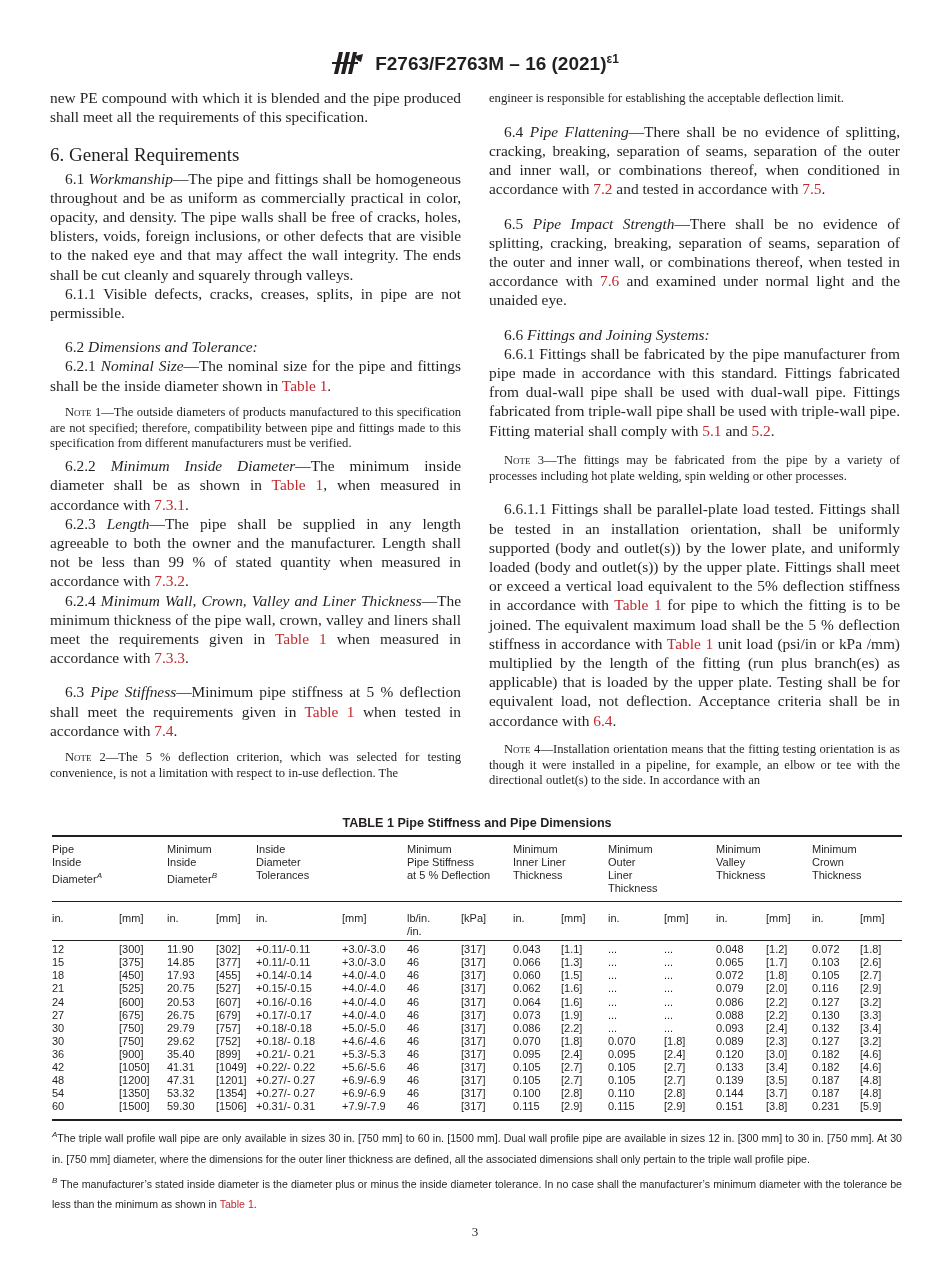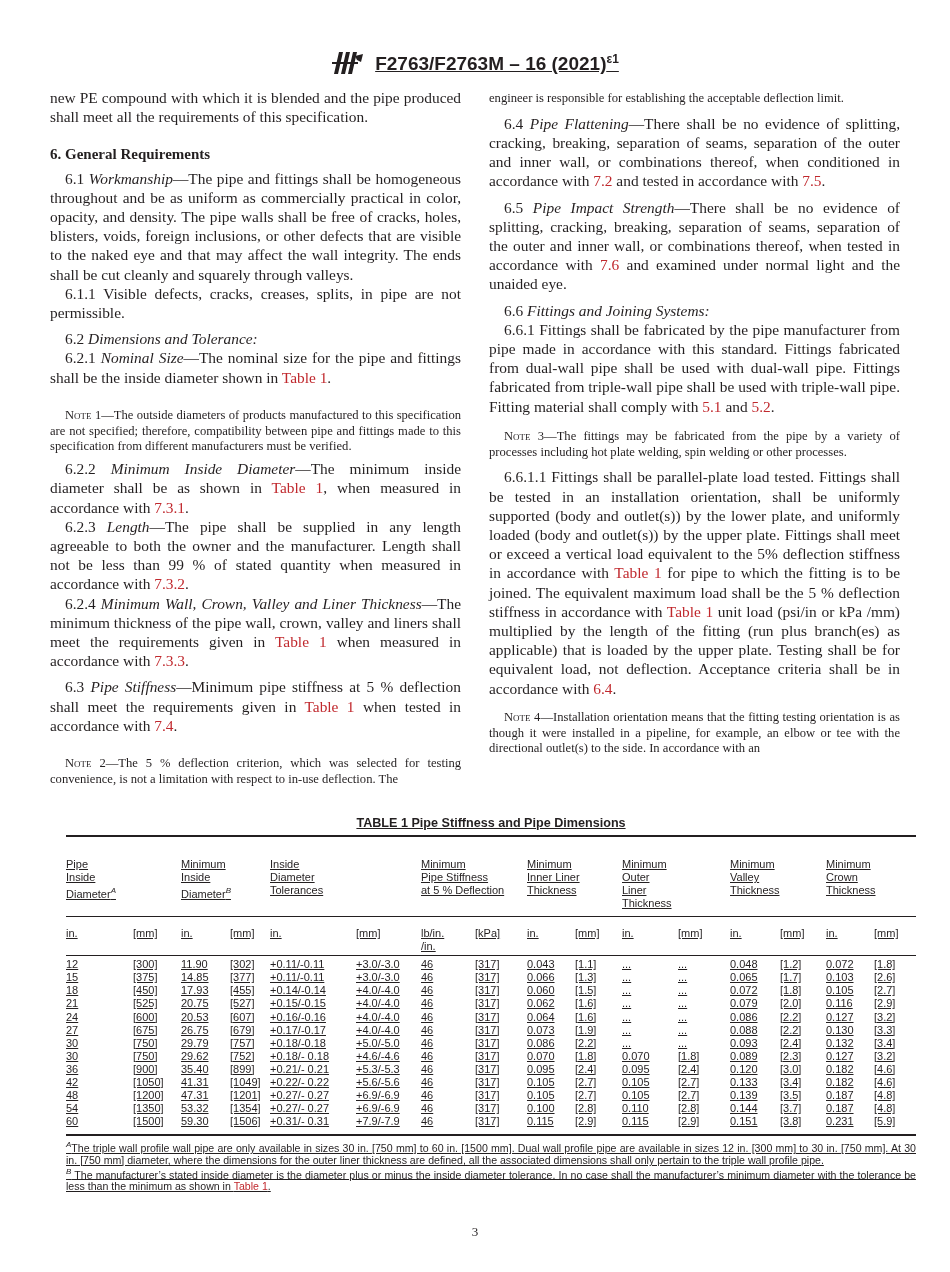--- a/index.html
+++ b/index.html
@@ -1,46 +1,46 @@
 <!DOCTYPE html>
 <html><head>
   <meta charset="utf-8">
   <style>
     html, body { margin: 0; padding: 0; background: #ffffff; }
     body { width: 950px; height: 1272px; position: relative; overflow: hidden; color: #231f20; }
     .serif { font-family: "Liberation Serif", "DejaVu Serif", serif; }
-    .sans { font-family: "Liberation Sans", "DejaVu Sans", sans-serif; text-decoration: underline; }
+    .sans { font-family: "Liberation Sans", "DejaVu Sans", sans-serif; }
 
     .header { position: absolute; top: 50px; left: 0; width: 950px; text-align: center; }
     .header .logo { display: inline-block; vertical-align: middle; width: 34px; height: 26px; margin-right: 6px; }
     .header .title { display: inline-block; vertical-align: middle; font-size: 19px; font-weight: bold; color: #231f20; }
     .header .title sup { font-size: 12px; vertical-align: 7px; }
 
     .col { position: absolute; top: 88px; width: 411px; font-size: 15.4px; line-height: 19.2px; text-align: justify; }
     .col.left { left: 50px; }
     .col.right { left: 489px; top: 91px; }
     .col p { margin: 0; }
     .col .ind { text-indent: 15px; }
-    .col .gap { margin-top: 7px; }
-    .col h2 { font-size: 15px; font-weight: bold; margin: 19px 0 4px 0; }
-    .col .note { font-size: 12.6px; line-height: 15.8px; margin-top: 21px; text-indent: 15px; }
+    .col .gap { margin-top: 15px; }
+    .col h2 { font-size: 19px; font-weight: normal; margin: 19px 0 4px 0; }
+    .col .note { font-size: 12.6px; line-height: 15.8px; margin-top: 10px; text-indent: 15px; }
     .col .note .sc { font-variant: small-caps; }
     .col .note-first { text-indent: 0; font-size: 12.6px; line-height: 15.8px; }
     .link { color: #c0282d; }
     i { font-style: italic; }
 
-    .table-wrap { position: absolute; left: 66px; top: 816px; width: 850px; }
+    .table-wrap { position: absolute; left: 52px; top: 816px; width: 850px; }
     .table-title { text-align: center; font-size: 12.6px; font-weight: bold; margin-bottom: 5px; }
     table { border-collapse: collapse; width: 850px; font-size: 11px; line-height: 13.1px; }
     table td, table th { padding: 0; text-align: left; vertical-align: top; font-weight: normal; white-space: nowrap; }
-    thead tr.h1 th { padding-top: 21px; padding-bottom: 4px; border-top: 2px solid #231f20; height: 54px; }
+    thead tr.h1 th { padding-top: 6px; padding-bottom: 4px; border-top: 2px solid #231f20; height: 54px; }
     thead tr.h2 th { border-top: 1px solid #231f20; padding-top: 10px; padding-bottom: 2px; }
     tbody tr:first-child td { border-top: 1px solid #231f20; padding-top: 2px; }
     tbody tr:last-child td { border-bottom: 2px solid #231f20; padding-bottom: 6px; }
-    .fn { font-size: 10.6px; line-height: 12px; margin-top: 3px; text-align: justify; }
+    .fn { font-size: 10.6px; line-height: 21px; margin-top: 3px; text-align: justify; }
     .fn sup { font-size: 8px; font-style: italic; }
 
     .page-num { position: absolute; top: 1224px; left: 0; width: 950px; text-align: center; font-size: 13px; }
   </style>
 </head>
 <body>
 
 <div class="header">
   <svg class="logo" viewBox="0 0 34 26">
     <path d="M3 24 L8 2 L12 2 L7 24 Z M10 24 L15 2 L19 2 L14 24 Z M17 24 L22 2 L26 2 L21 24 Z" fill="#231f20"></path>

